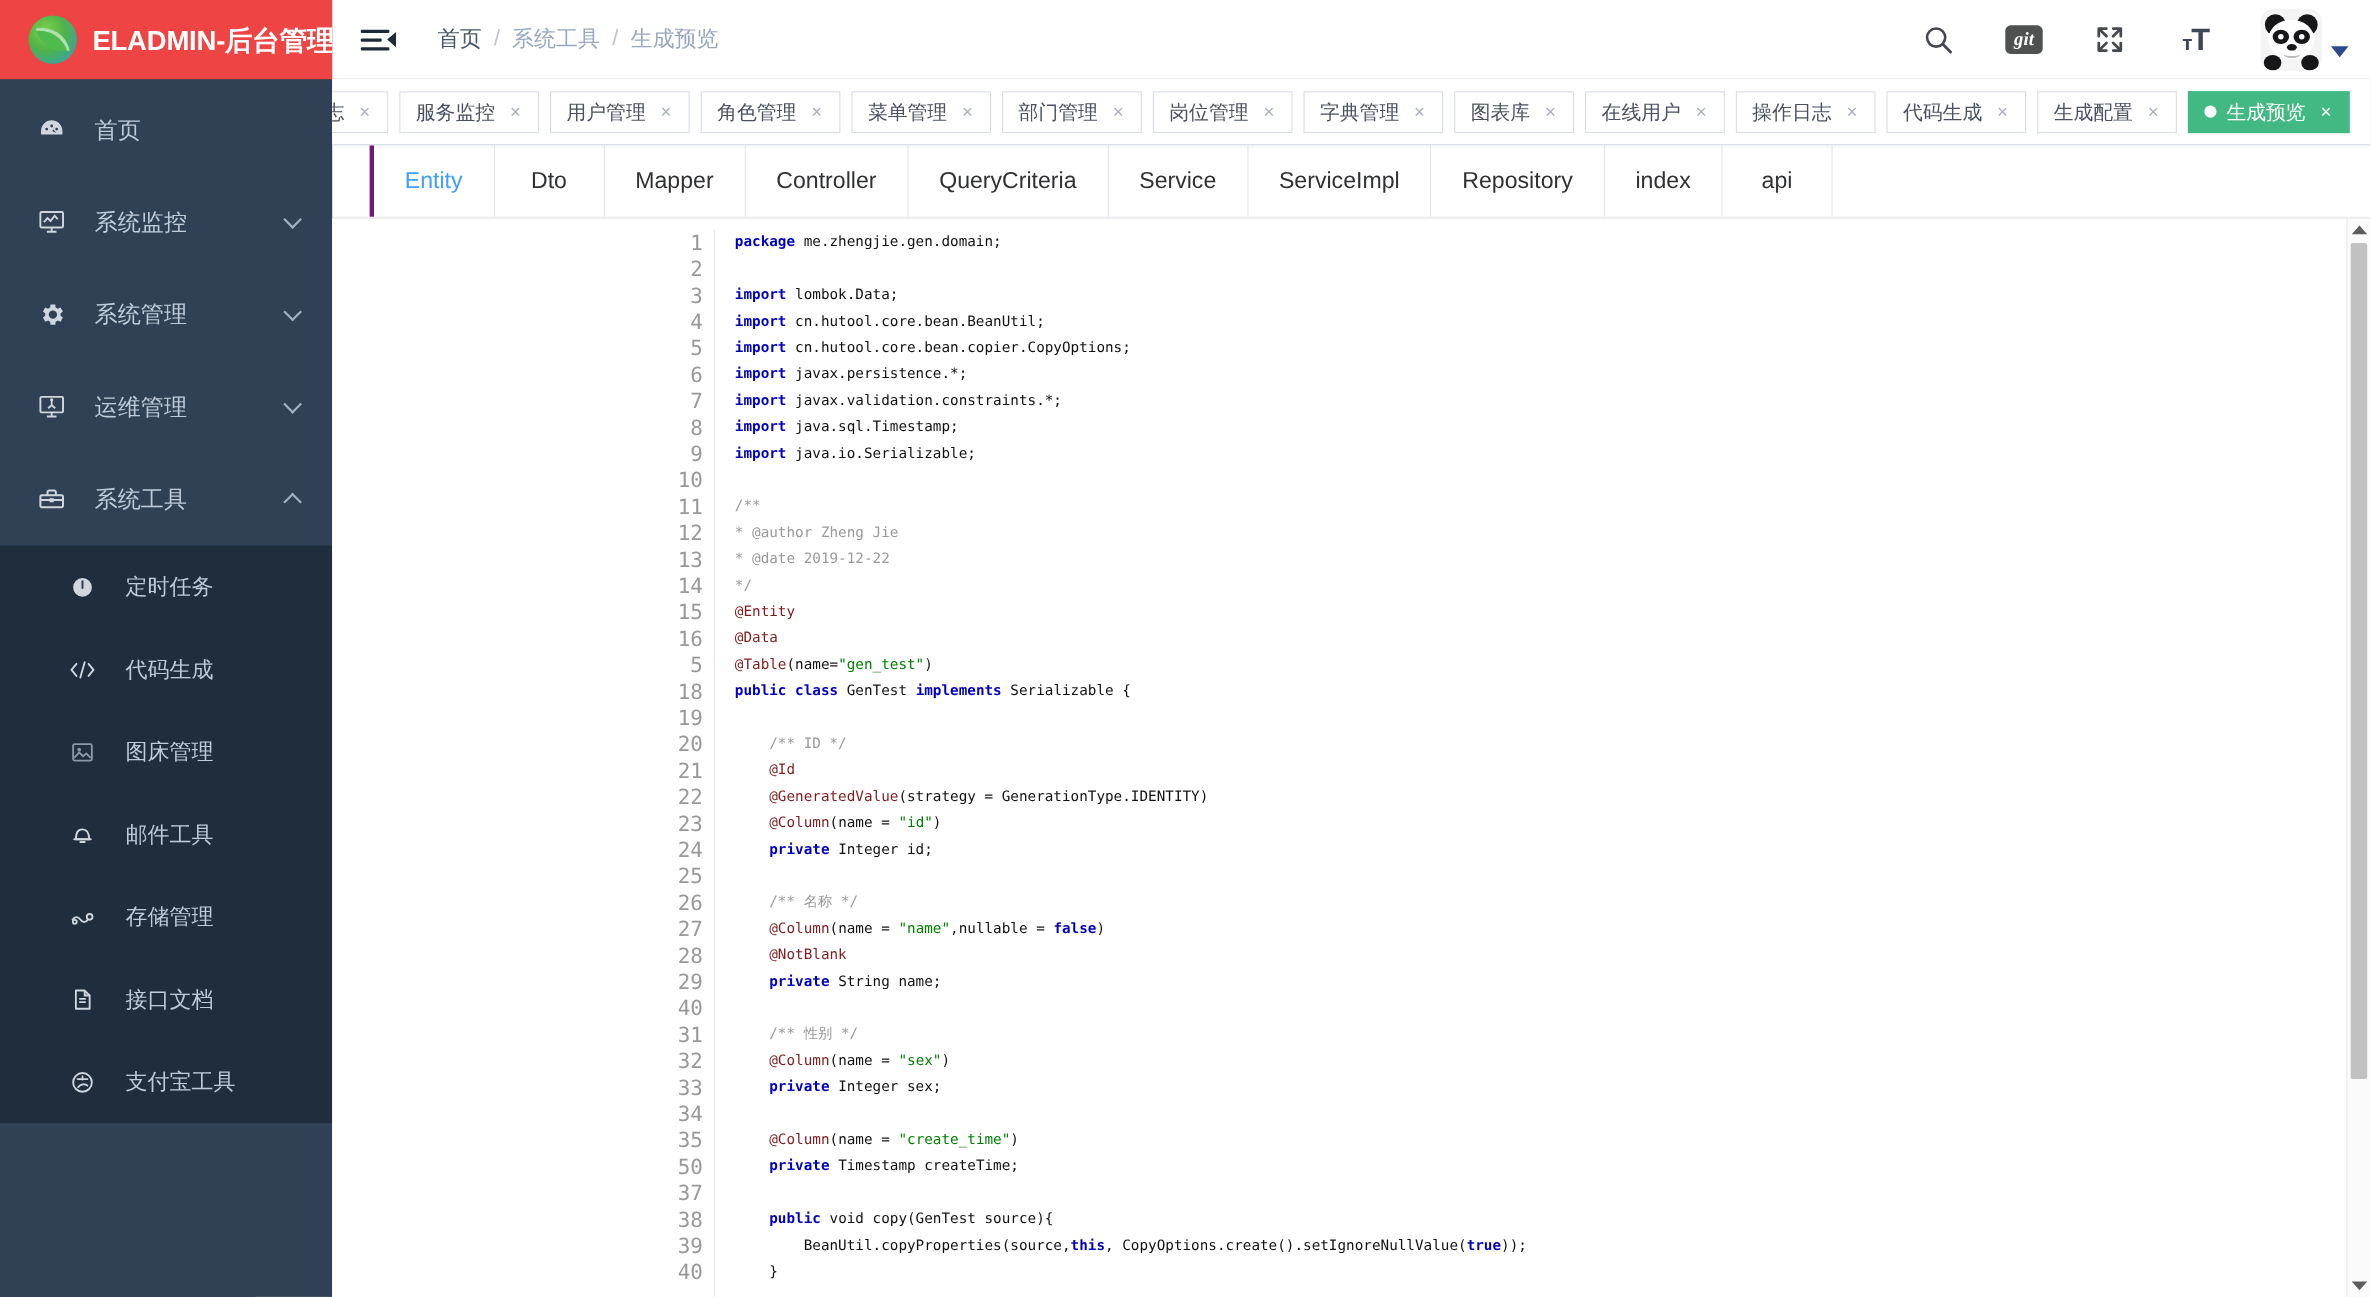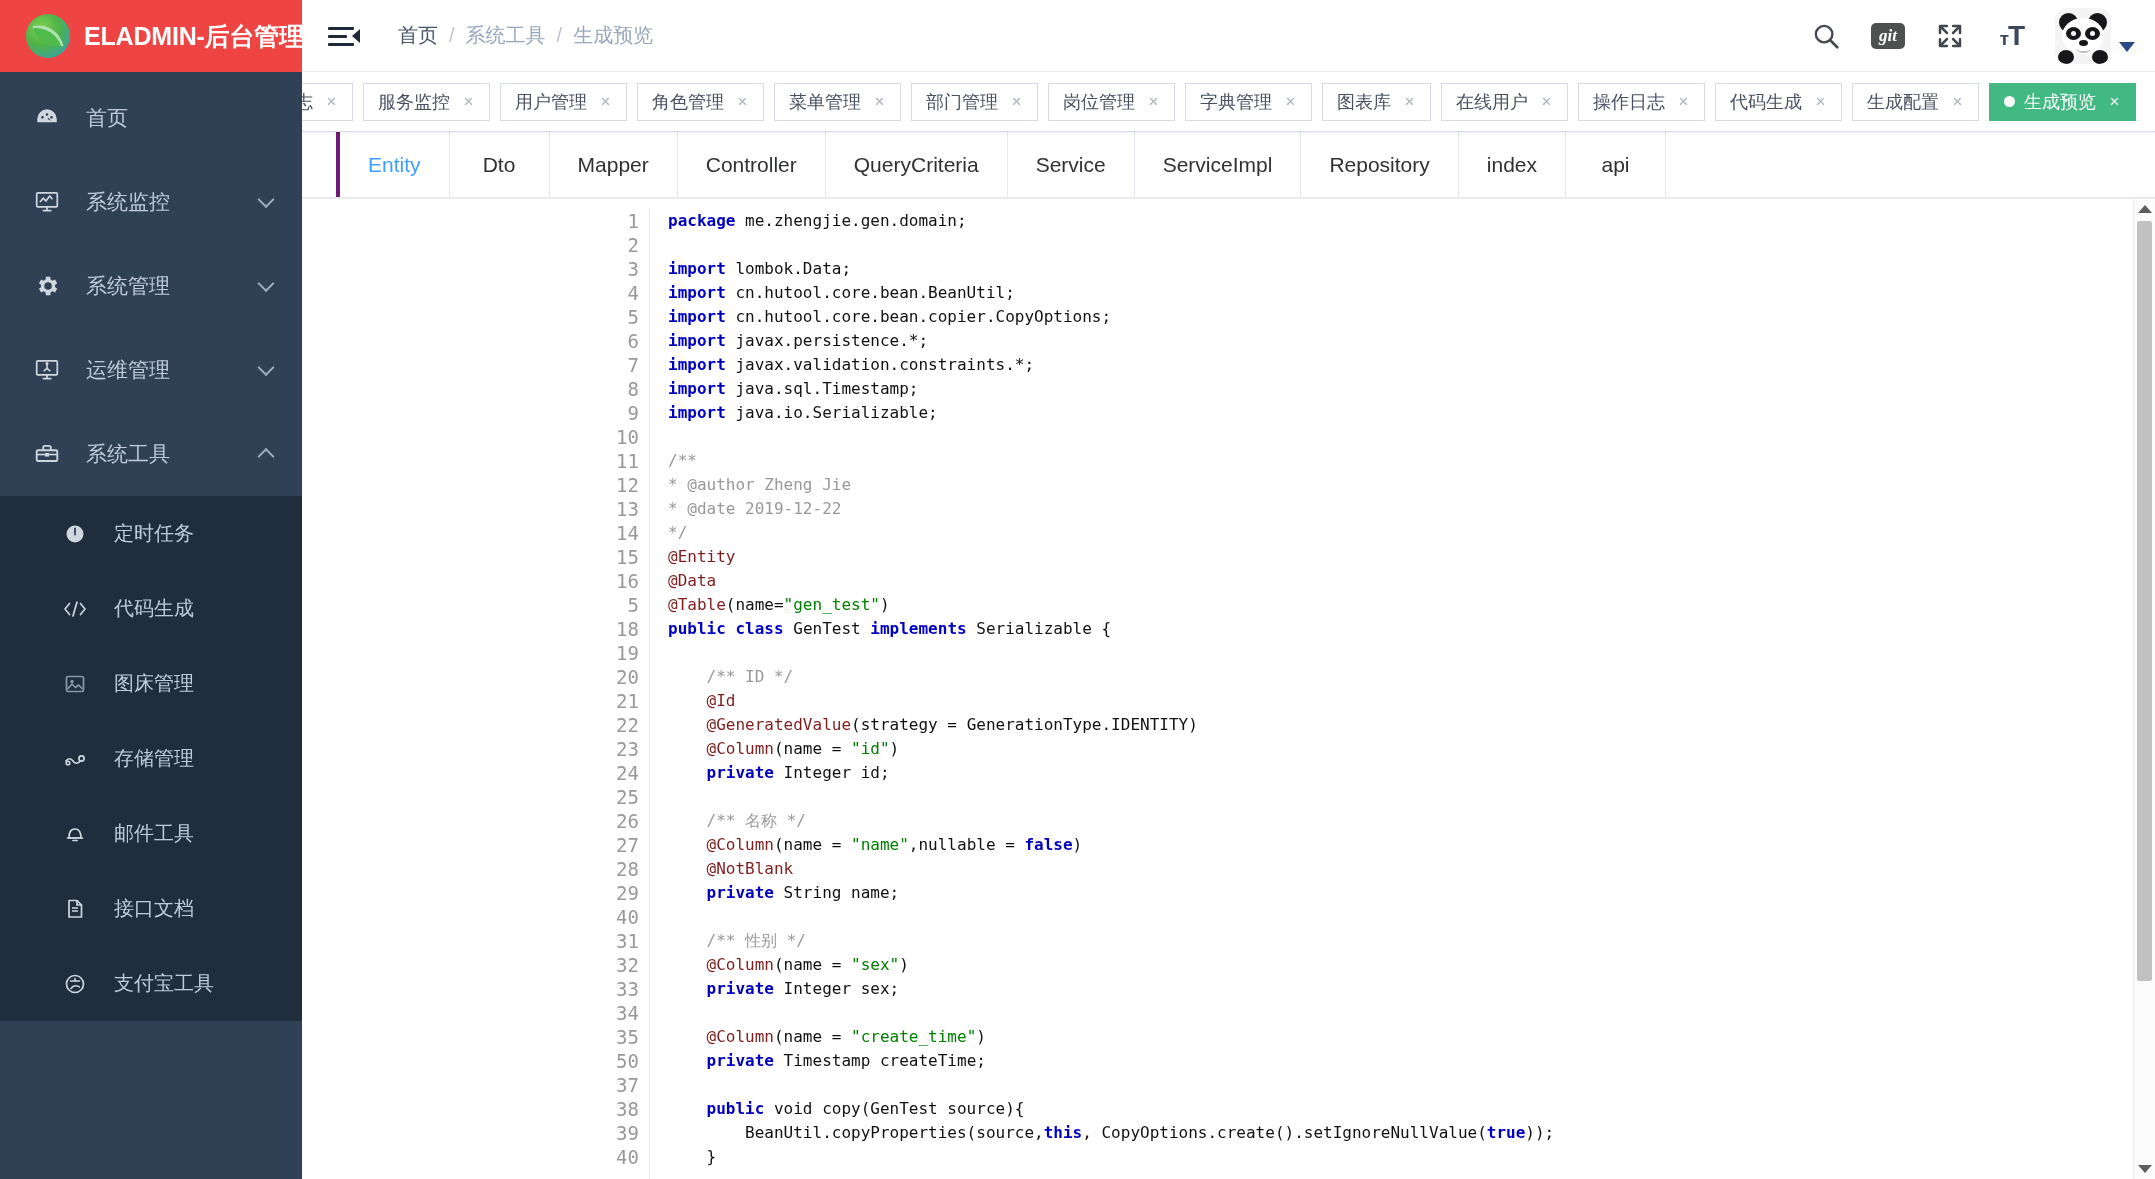--- a/index.html
+++ b/index.html
@@ -114,21 +114,21 @@
   .breadcrumb {
     display: flex; align-items: center;
     margin-left: 40px; font-size: 20px;
   }
   .crumb { color: #475669; white-space: nowrap; }
   .crumb.muted { color: #97a8be; cursor: pointer; }
   .crumb-sep { color: #c0c4cc; margin: 0 11px; }
 
   .nav-right {
     margin-left: auto;
-    display: flex; gap: 0;
+    display: flex; gap: 16px;
   }
   .nav-btn {
     width: 62px; height: 62px;
     display: flex; align-items: center; justify-content: center;
     cursor: pointer;
   }
   .git-badge {
     background: #4f5050; color: #fff;
     font-size: 17px; font-weight: bold; font-style: italic;
     border-radius: 5px;
@@ -246,21 +246,21 @@
     font-size: 19px;
     line-height: 24px;
     -webkit-user-select: none; user-select: none;
     border-right: 1px solid #e8e8e8;
     margin-left: 292px;
   }
   .codecol {
     flex: 1 1 auto;
     padding-left: 18px;
     font-family: "DejaVu Sans Mono", monospace;
-    font-size: 16px;
+    font-size: 13px;
     line-height: 24px;
     color: #111;
     white-space: pre;
     overflow: hidden;
   }
   .codecol .ln { height: 24px; }
   .kw   { color: #0000c0; font-weight: bold; }
   .ann  { color: #7f1d1d; }
   .str  { color: #008000; }
   .cmt  { color: #999999; }
@@ -385,38 +385,38 @@
                 <rect x="3.5" y="4.5" width="17" height="15" rx="1.4" fill="none" stroke="#8a97a6" stroke-width="1.7"></rect>
                 <circle cx="9" cy="9.5" r="1.7" fill="#8a97a6"></circle>
                 <path d="M4.5 17l4.5-5 3.5 3.5 3-2.5 4 4" fill="none" stroke="#8a97a6" stroke-width="1.7" stroke-linejoin="round"></path>
               </svg>
           </span>
           <span class="mi-label">图床管理</span>
         </div>
 
         <div class="menu-item">
           <span class="mi-icon">
+            <svg width="24" height="24" viewBox="0 0 24 24">
+                <path d="M6 16c0-5 1-9 6-9s6 4 6 9H6z" fill="none" stroke="#cfd6de" stroke-width="1.7" stroke-linejoin="round"></path>
+                <path d="M4.5 16h15" stroke="#cfd6de" stroke-width="1.7" stroke-linecap="round"></path>
+                <path d="M10 18.5h4" stroke="#cfd6de" stroke-width="1.7" stroke-linecap="round"></path>
+              </svg>
+          </span>
+          <span class="mi-label">邮件工具</span>
+        </div>
+
+        <div class="menu-item">
+          <span class="mi-icon">
             <svg width="26" height="24" viewBox="0 0 26 24">
                 <path d="M4 14c2-3 5-3 7 0s5 3 7 0" fill="none" stroke="#cfd6de" stroke-width="1.7" stroke-linecap="round"></path>
                 <circle cx="19.5" cy="11.5" r="2.6" fill="none" stroke="#cfd6de" stroke-width="1.7"></circle>
                 <circle cx="6" cy="16" r="1.8" fill="none" stroke="#cfd6de" stroke-width="1.6"></circle>
               </svg>
           </span>
           <span class="mi-label">存储管理</span>
-        </div>
-
-        <div class="menu-item">
-          <span class="mi-icon">
-            <svg width="24" height="24" viewBox="0 0 24 24">
-                <path d="M6 16c0-5 1-9 6-9s6 4 6 9H6z" fill="none" stroke="#cfd6de" stroke-width="1.7" stroke-linejoin="round"></path>
-                <path d="M4.5 16h15" stroke="#cfd6de" stroke-width="1.7" stroke-linecap="round"></path>
-                <path d="M10 18.5h4" stroke="#cfd6de" stroke-width="1.7" stroke-linecap="round"></path>
-              </svg>
-          </span>
-          <span class="mi-label">邮件工具</span>
         </div>
 
         <div class="menu-item">
           <span class="mi-icon">
             <svg width="24" height="24" viewBox="0 0 24 24">
                 <path d="M6 3.5h8l4.5 4.5v12H6z" fill="none" stroke="#cfd6de" stroke-width="1.7" stroke-linejoin="round"></path>
                 <path d="M14 3.5V8h4.5" fill="none" stroke="#cfd6de" stroke-width="1.7"></path>
                 <path d="M9 11h6M9 14h6" stroke="#cfd6de" stroke-width="1.5"></path>
               </svg>
           </span>

